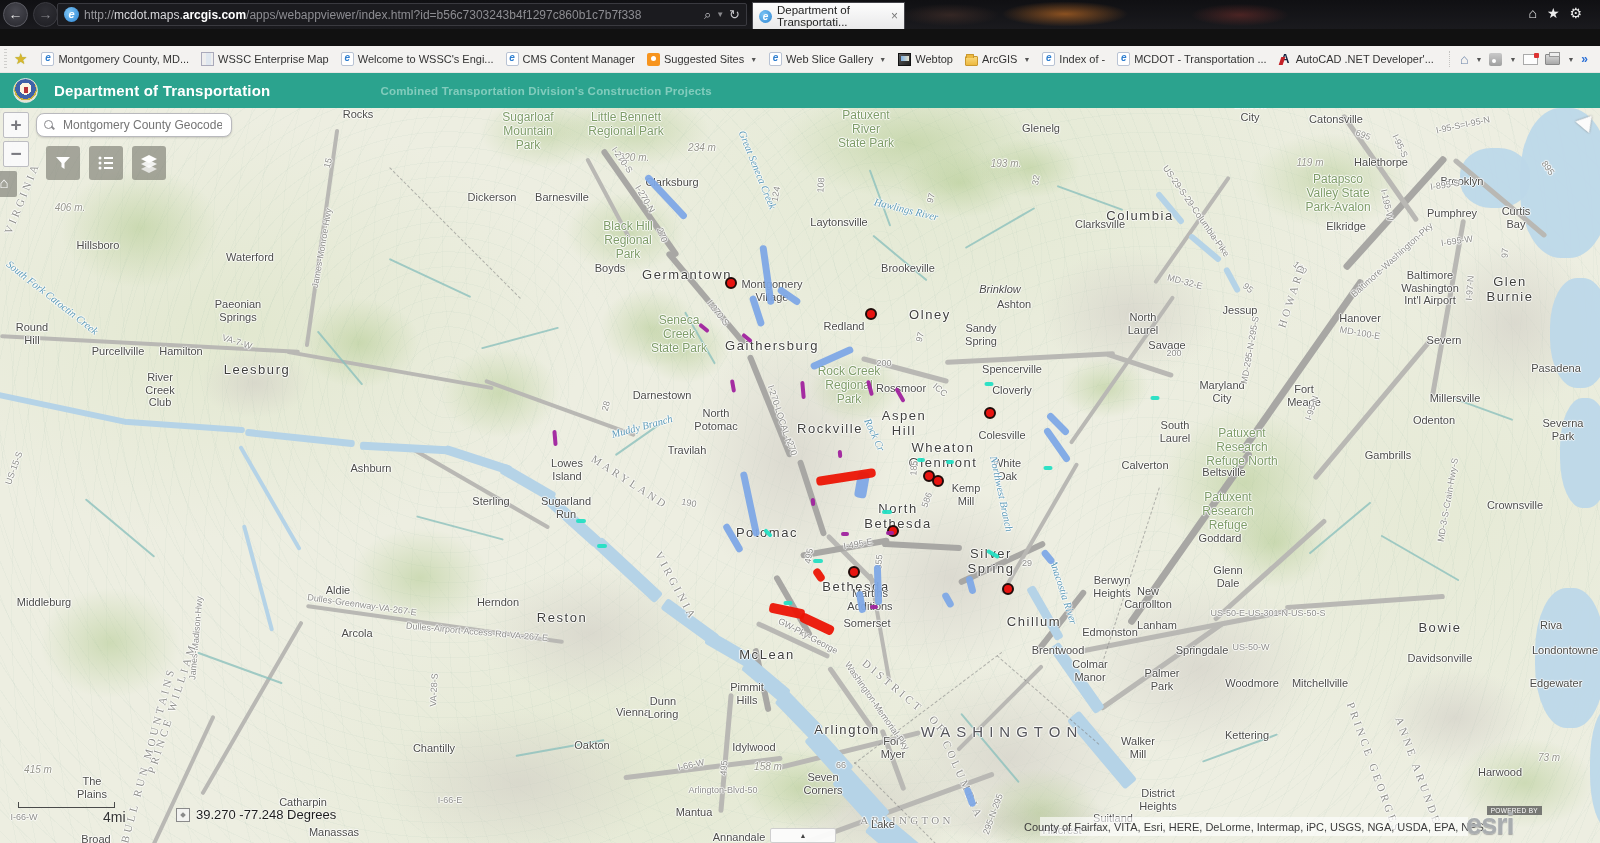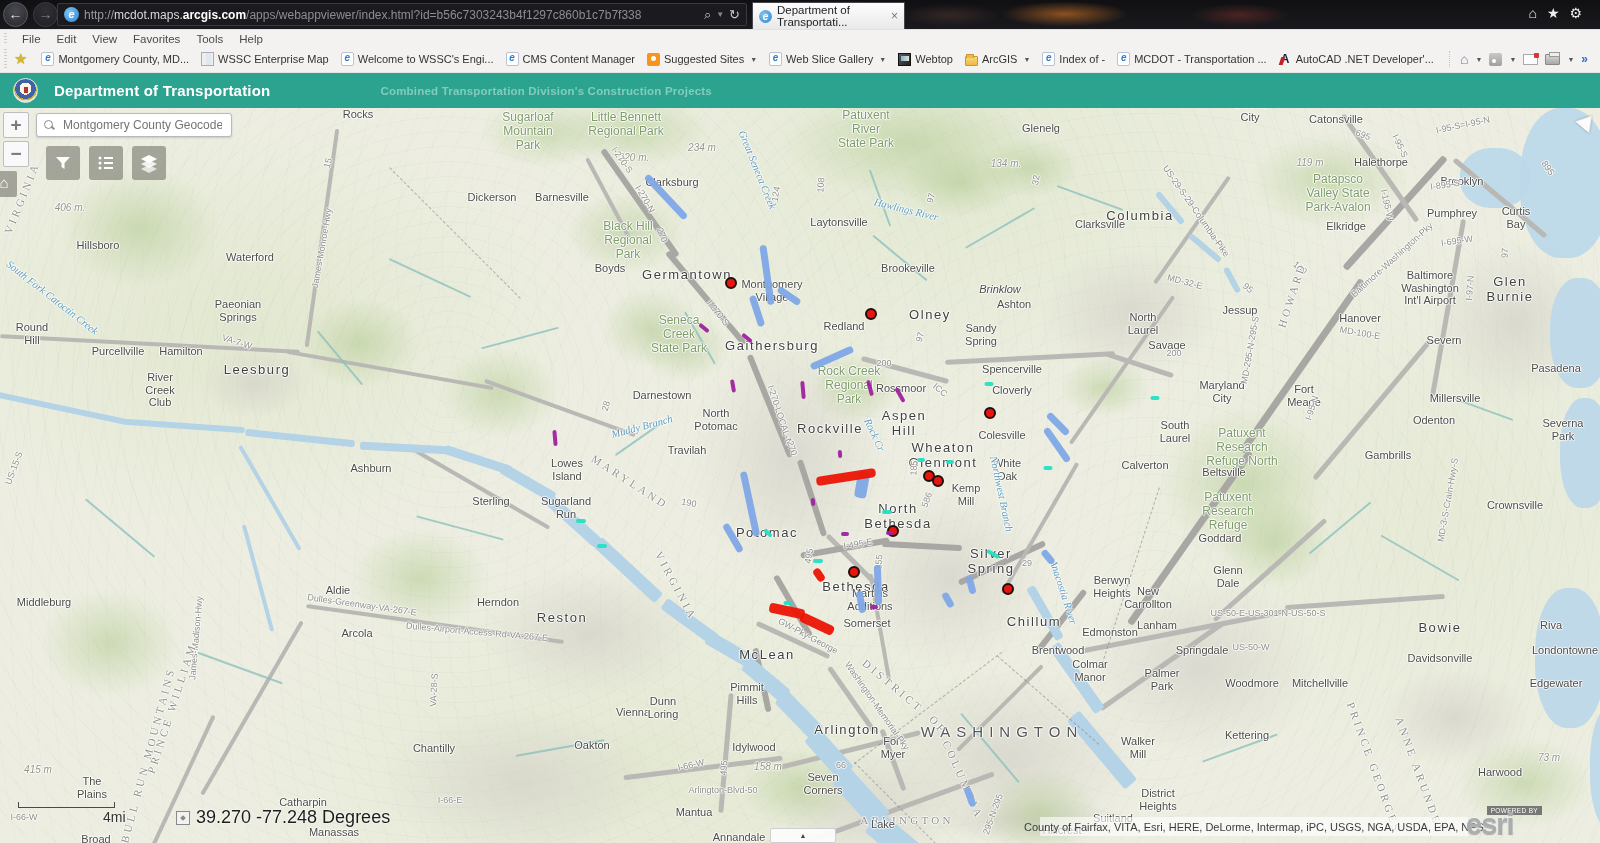--- a/index.html
+++ b/index.html
@@ -110,35 +110,35 @@
   .lab-elev{font-size:10px;color:#95958b;font-style:italic;}
   .mk{position:absolute;transform:translate(-50%,-50%);}
   .mk-dot{width:12px;height:12px;border-radius:50%;background:#e81410;border:2px solid #200c0a;}
   .mk-line{border-radius:4px;opacity:.95;}
 
   
   .zbtn{position:absolute;width:26px;height:26px;background:rgba(250,250,252,.9);border:1px solid #bdbdc2;
     border-radius:2px;color:#7a7a80;font-size:19px;line-height:24px;text-align:center;font-weight:bold;}
   .zhome{background:rgba(118,118,110,.62);color:#fff;border:none;font-size:15px;}
   .searchbox{position:absolute;left:36px;top:5px;width:196px;height:24px;background:#fff;border:1px solid #b9b9bd;
-    border-radius:3px;display:flex;align-items:center;padding:0 7px;gap:6px;box-shadow:0 1px 2px rgba(0,0,0,.15);}
+    border-radius:8px;display:flex;align-items:center;padding:0 7px;gap:6px;box-shadow:0 1px 2px rgba(0,0,0,.15);}
   .searchbox input{border:none;outline:none;flex:1;font-size:12px;font-family:"Liberation Sans",sans-serif;color:#444;background:transparent;}
   .mag{width:11px;height:11px;position:relative;flex:0 0 11px;}
   .mag::before{content:"";position:absolute;left:0;top:0;width:7px;height:7px;border:1.5px solid #8a8a8e;border-radius:50%;}
   .mag::after{content:"";position:absolute;left:7px;top:7px;width:4px;height:1.5px;background:#8a8a8e;transform:rotate(45deg);}
   .toolbtn{position:absolute;width:34px;height:34px;background:rgba(116,116,106,.6);border-radius:3px;
     display:flex;align-items:center;justify-content:center;}
   .toolbtn svg{display:block;}
   .scalebar{position:absolute;left:18px;top:694px;width:97px;height:6px;
     border-left:1.5px solid #4a4a4a;border-right:1.5px solid #4a4a4a;border-bottom:1.5px solid #4a4a4a;}
   .scalelab{position:absolute;left:103px;top:701px;font-size:14px;color:#333;text-shadow:0 0 2px #fff;}
   .coordbox{position:absolute;left:176px;top:699px;display:flex;align-items:center;gap:6px;}
   .coord-ic{width:14px;height:14px;background:#f2f2f0;border:1px solid #8a8a8a;position:relative;}
   .coord-ic::after{content:"";position:absolute;left:4px;top:4px;width:4px;height:4px;background:#8a8a8a;transform:rotate(45deg);}
-  .coordtext{font-size:18px;color:#1c1c1c;text-shadow:0 0 2px #fff,0 0 2px #fff;}
+  .coordtext{font-size:13px;color:#1c1c1c;text-shadow:0 0 2px #fff,0 0 2px #fff;}
   .attrib{position:absolute;left:1040px;top:709px;width:428px;height:19px;background:rgba(255,255,255,.62);
     font-size:11px;color:#3c3c3c;display:flex;align-items:center;justify-content:center;white-space:nowrap;}
   .esri{position:absolute;left:1462px;top:696px;width:84px;height:40px;}
   .poweredby{position:absolute;right:4px;top:2px;background:rgba(92,92,92,.8);color:#fff;font-size:6.5px;
     padding:1px 4px;letter-spacing:.05em;}
   .esriword{position:absolute;left:4px;top:4px;font-size:29px;font-weight:bold;color:#a9adaf;
     text-shadow:0 0 2px #fff, 0 1px 1px rgba(70,70,70,.6);letter-spacing:-1px;}
   .expandbtn{position:absolute;left:770px;top:720px;width:66px;height:15px;background:rgba(252,252,252,.95);
     border:1px solid #cfcfcf;border-radius:2px;text-align:center;font-size:7px;color:#444;line-height:14px;}
   .maparrow{position:absolute;left:1578px;top:6px;width:0;height:0;border-left:9px solid transparent;
@@ -161,24 +161,20 @@
       <span class="addr-ic">↻</span>
     </div>
     <div class="tab">
       <span class="ie-e" style="width:13px;height:13px;line-height:13px;flex-basis:13px;font-size:10px">e</span>
       <span>Department of Transportati...</span>
       <span class="close">×</span>
     </div>
     <div class="winics"><span>⌂</span><span>★</span><span>⚙</span></div>
   </div>
 
-  <div class="menubar">
-    <span class="grip"></span>
-    <span id="menu-items"><span class="menu-item">File</span><span class="menu-item">Edit</span><span class="menu-item">View</span><span class="menu-item">Favorites</span><span class="menu-item">Tools</span><span class="menu-item">Help</span></span>
-  </div>
 
   <div class="favbar">
     <span class="grip"></span>
     <span class="fav-star">★</span>
     <span id="fav-items" style="display:flex;align-items:center;">
         <span class="fav-item">
           <span class="fic fic-ie-page"></span>
           <span>Montgomery County, MD...</span>
         </span>
         <span class="fav-item">
@@ -446,21 +442,21 @@
 Mountain
 Park</div>
         <div class="mlab lab-park" style="left: 626px; top: 17px;">Little Bennett
 Regional Park</div>
         <div class="mlab lab-park" style="left: 866px; top: 22px;">Patuxent
 River
 State Park</div>
         <div class="mlab lab-city" style="left: 1041px; top: 20px;">Glenelg</div>
         <div class="mlab lab-elev" style="left: 634px; top: 50px;">220 m.</div>
         <div class="mlab lab-elev" style="left: 702px; top: 40px;">234 m</div>
-        <div class="mlab lab-elev" style="left: 1006px; top: 56px;">134 m.</div>
+        <div class="mlab lab-elev" style="left: 1006px; top: 56px;">193 m.</div>
         <div class="mlab lab-city" style="left: 672px; top: 74px;">Clarksburg</div>
         <div class="mlab lab-city" style="left: 492px; top: 89px;">Dickerson</div>
         <div class="mlab lab-city" style="left: 562px; top: 89px;">Barnesville</div>
         <div class="mlab lab-park" style="left: 628px; top: 133px;">Black Hill
 Regional
 Park</div>
         <div class="mlab lab-city" style="left: 610px; top: 160px;">Boyds</div>
         <div class="mlab lab-cityL" style="left: 687px; top: 167px;">Germantown</div>
         <div class="mlab lab-city" style="left: 772px; top: 183px;">Montgomery
 Village</div>

